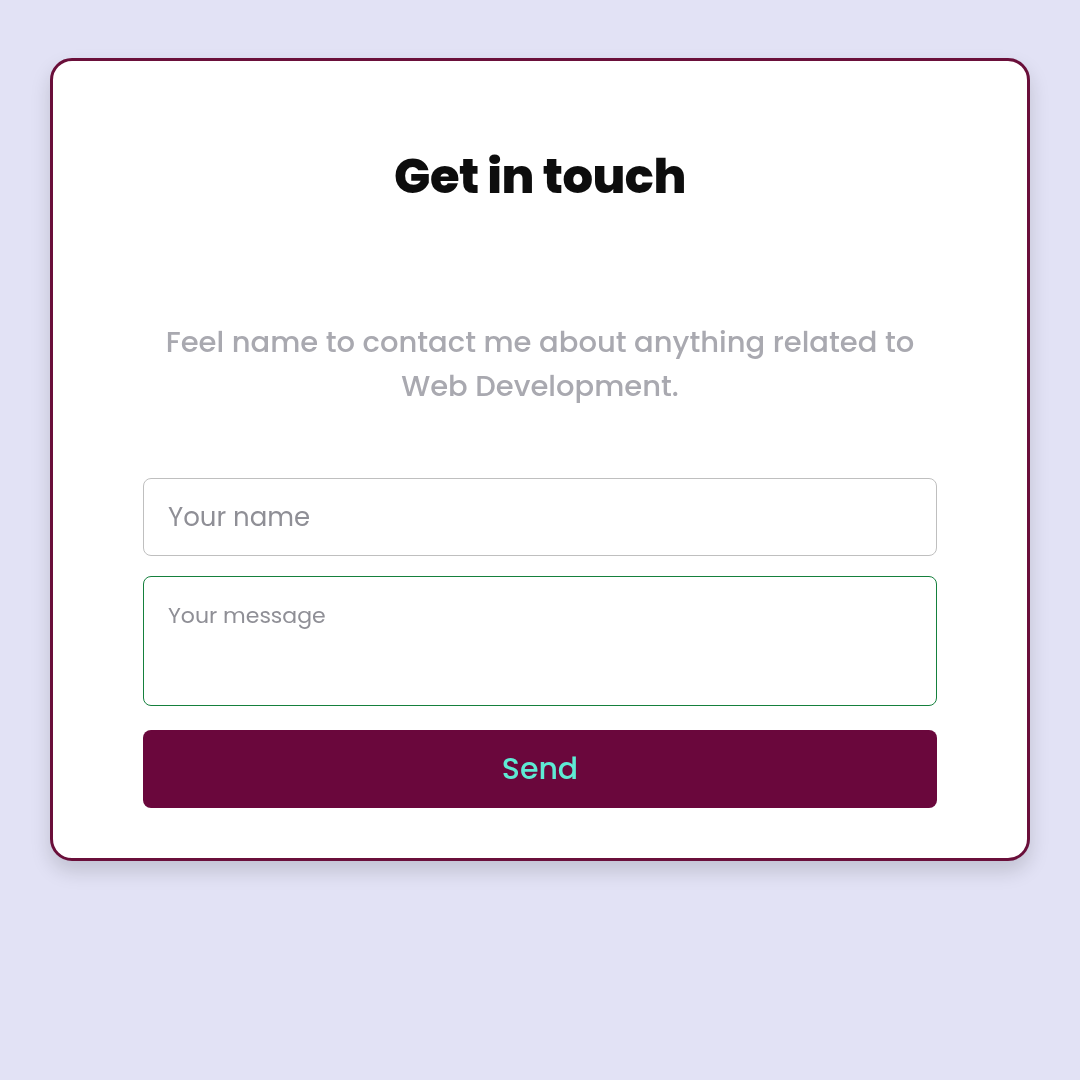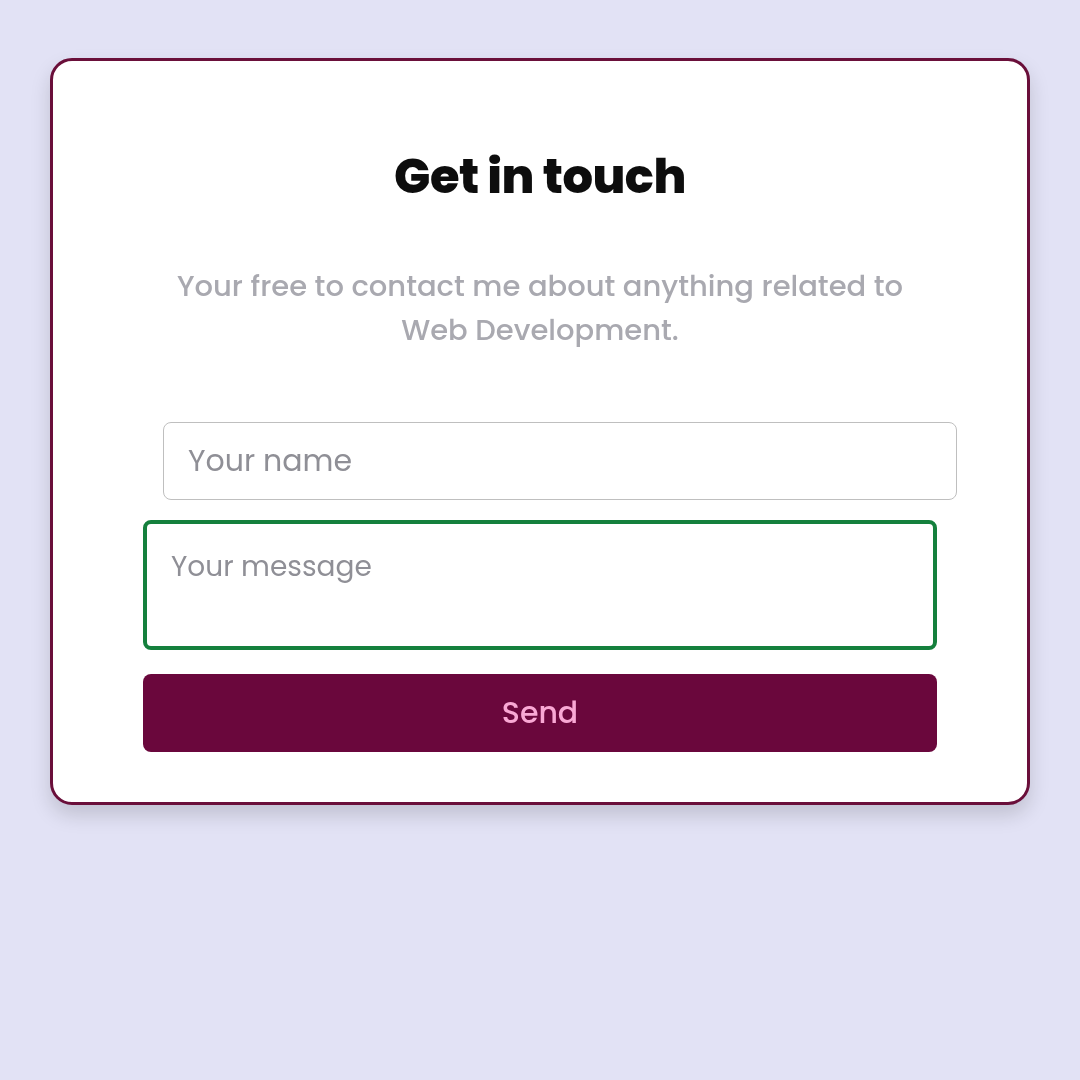--- a/index.html
+++ b/index.html
@@ -27,21 +27,21 @@
       padding: 80px 90px 50px 90px;
       box-shadow: 0 10px 20px rgba(0,0,0,0.15);
     }
 
     .title {
       font-size: 48px;
       font-weight: 800;
       color: #0d0d0d;
       text-align: center;
       letter-spacing: -0.5px;
-      margin-bottom: 52px;
+      margin-bottom: 108px;
     }
 
     .subtitle {
       font-size: 29px;
       font-weight: 500;
       color: #a9a9b0;
       text-align: center;
       line-height: 1.5;
       margin-bottom: 70px;
       padding: 0 10px;
@@ -52,68 +52,67 @@
       flex-direction: column;
       gap: 20px;
     }
 
     .form-input {
       width: 100%;
       height: 78px;
       border: 1px solid #bfbfbf;
       border-radius: 8px;
       padding: 0 24px;
-      font-size: 30px;
+      font-size: 26px;
       font-family: inherit;
       color: #333;
       background-color: #ffffff;
-      margin-left: 20px;
     }
 
     .form-input::placeholder {
       color: #8f8f96;
       font-weight: 400;
     }
 
     .form-textarea {
       width: 100%;
       height: 130px;
-      border: 4px solid #15803d;
+      border: 1px solid #15803d;
       border-radius: 8px;
       padding: 22px 24px;
-      font-size: 28px;
+      font-size: 22px;
       font-family: inherit;
       color: #333;
       background-color: #ffffff;
       resize: none;
     }
 
     .form-textarea::placeholder {
       color: #8f8f96;
       font-weight: 400;
     }
 
     .send-button {
       width: 100%;
       height: 78px;
       background-color: #6a073c;
-      color: #f9a8d4;
+      color: #5eead4;
       border: none;
       border-radius: 8px;
       font-size: 30px;
       font-weight: 500;
       font-family: inherit;
       cursor: pointer;
       margin-top: 4px;
     }
   </style>
 </head>
 <body>
 
 <div class="contact-card">
   <h1 class="title">Get in touch</h1>
-  <p class="subtitle">Your free to contact me about anything related to Web Development.</p>
+  <p class="subtitle">Feel name to contact me about anything related to Web Development.</p>
   <div class="form-group">
     <input type="text" class="form-input" placeholder="Your name" style="">
     <textarea class="form-textarea" placeholder="Your message" style=""></textarea>
     <button class="send-button">Send</button>
   </div>
 </div>
 
 </body></html>

